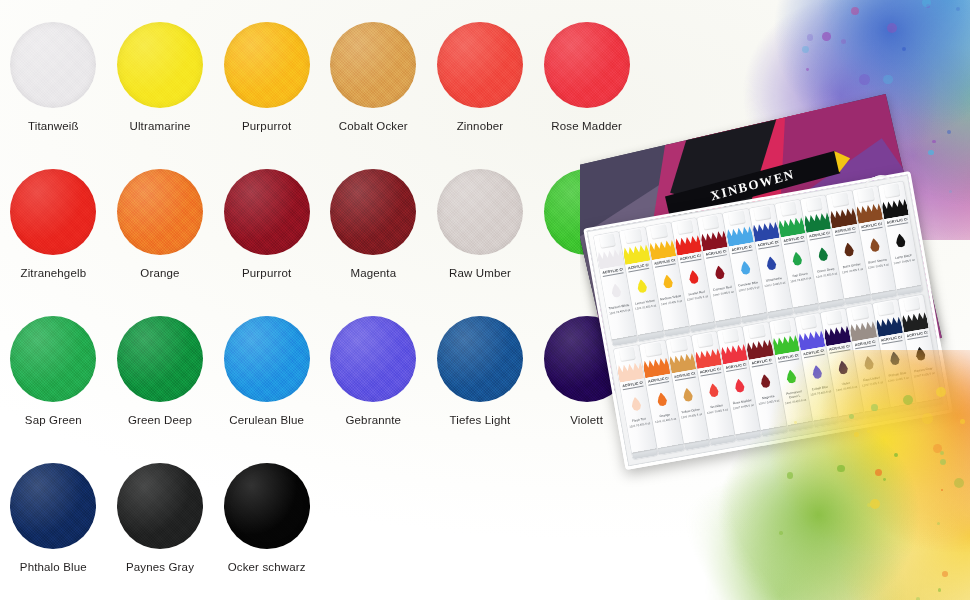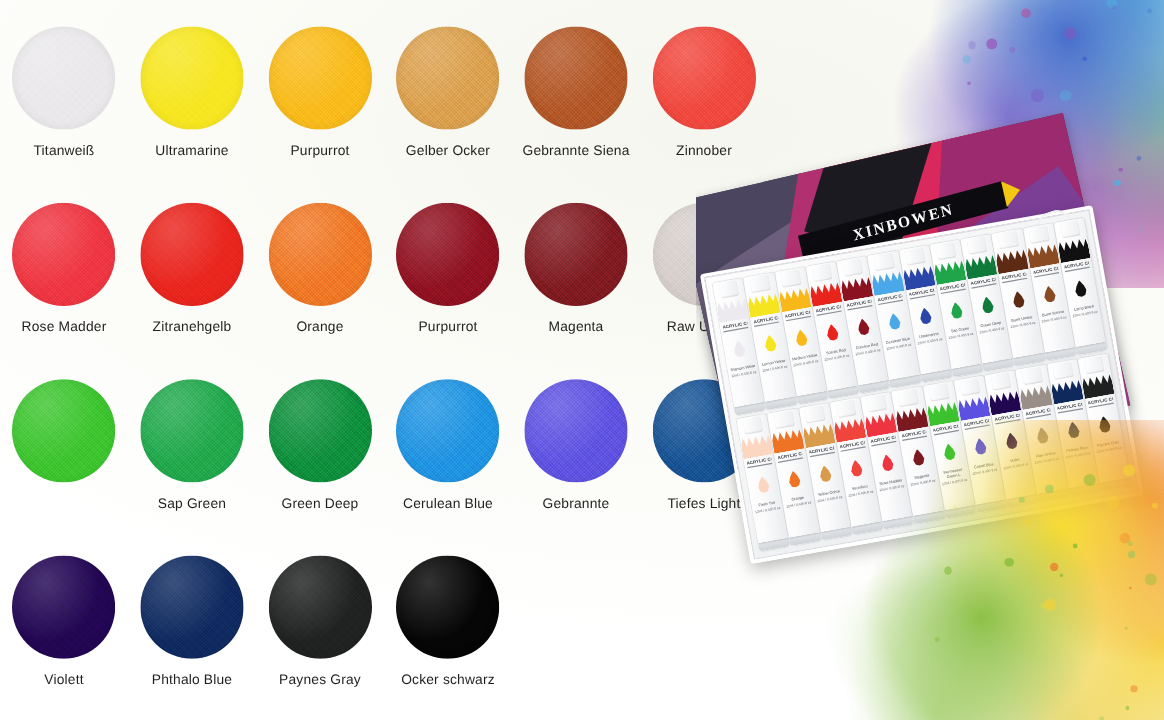--- a/index.html
+++ b/index.html
@@ -310,25 +310,21 @@
       <div class="swatch-cell">
         <div class="swatch-disc" style="background-color: rgb(245, 229, 32);"></div>
         <div class="swatch-label">Ultramarine</div>
       </div>
       <div class="swatch-cell">
         <div class="swatch-disc" style="background-color: rgb(248, 184, 26);"></div>
         <div class="swatch-label">Purpurrot</div>
       </div>
       <div class="swatch-cell">
         <div class="swatch-disc" style="background-color: rgb(217, 156, 76);"></div>
-        <div class="swatch-label">Gelber Ocker</div>
-      </div>
-      <div class="swatch-cell">
-        <div class="swatch-disc" style="background-color: rgb(176, 84, 38);"></div>
-        <div class="swatch-label">Gebrannte Siena</div>
+        <div class="swatch-label">Cobalt Ocker</div>
       </div>
       <div class="swatch-cell">
         <div class="swatch-disc" style="background-color: rgb(240, 69, 60);"></div>
         <div class="swatch-label">Zinnober</div>
       </div>
       <div class="swatch-cell">
         <div class="swatch-disc" style="background-color: rgb(238, 52, 64);"></div>
         <div class="swatch-label">Rose Madder</div>
       </div>
       <div class="swatch-cell">

